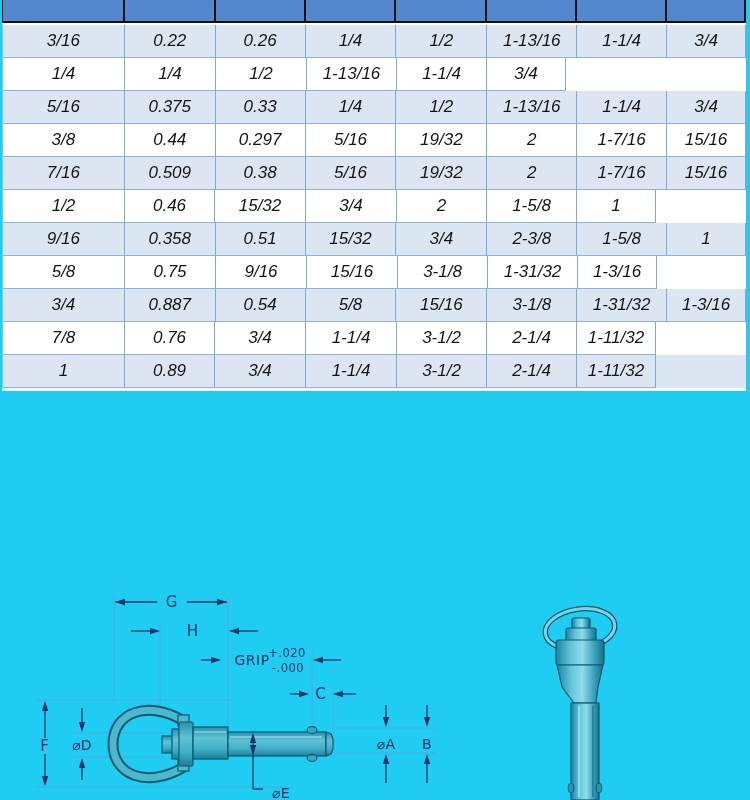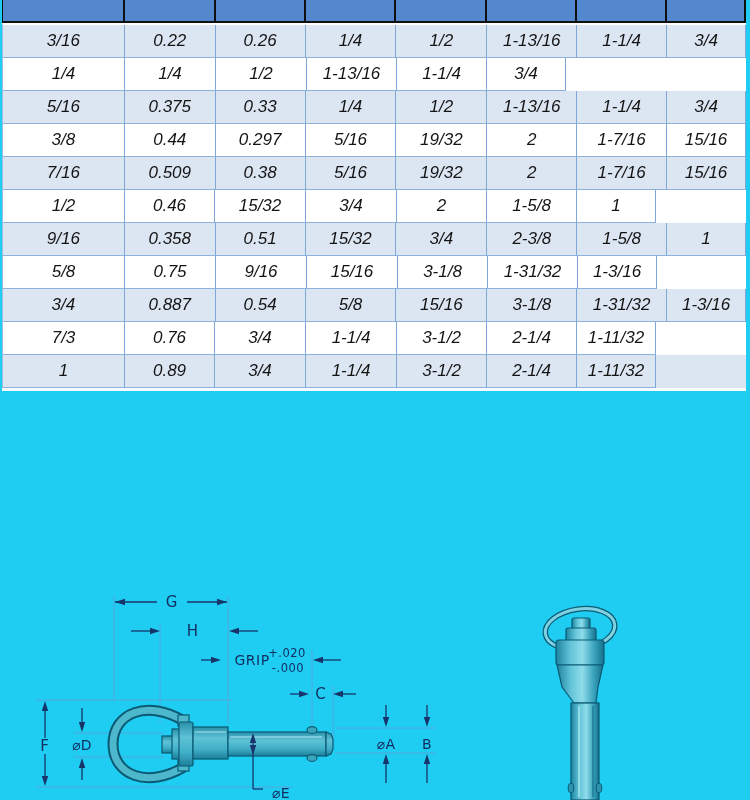--- a/index.html
+++ b/index.html
@@ -130,21 +130,21 @@
         <div class="tcell c0">3/4</div>
         <div class="tcell c1">0.887</div>
         <div class="tcell c2">0.54</div>
         <div class="tcell c3">5/8</div>
         <div class="tcell c4">15/16</div>
         <div class="tcell c5">3-1/8</div>
         <div class="tcell c6">1-31/32</div>
         <div class="tcell c7">1-3/16</div>
       </div>
       <div class="trow white">
-        <div class="tcell c0">7/3</div>
+        <div class="tcell c0">7/8</div>
         <div class="tcell c2">0.76</div>
         <div class="tcell c3">3/4</div>
         <div class="tcell c4">1-1/4</div>
         <div class="tcell c5">3-1/2</div>
         <div class="tcell c6">2-1/4</div>
         <div class="tcell c7">1-11/32</div>
       </div>
       <div class="trow alt">
         <div class="tcell c0">1</div>
         <div class="tcell c2">0.89</div>

